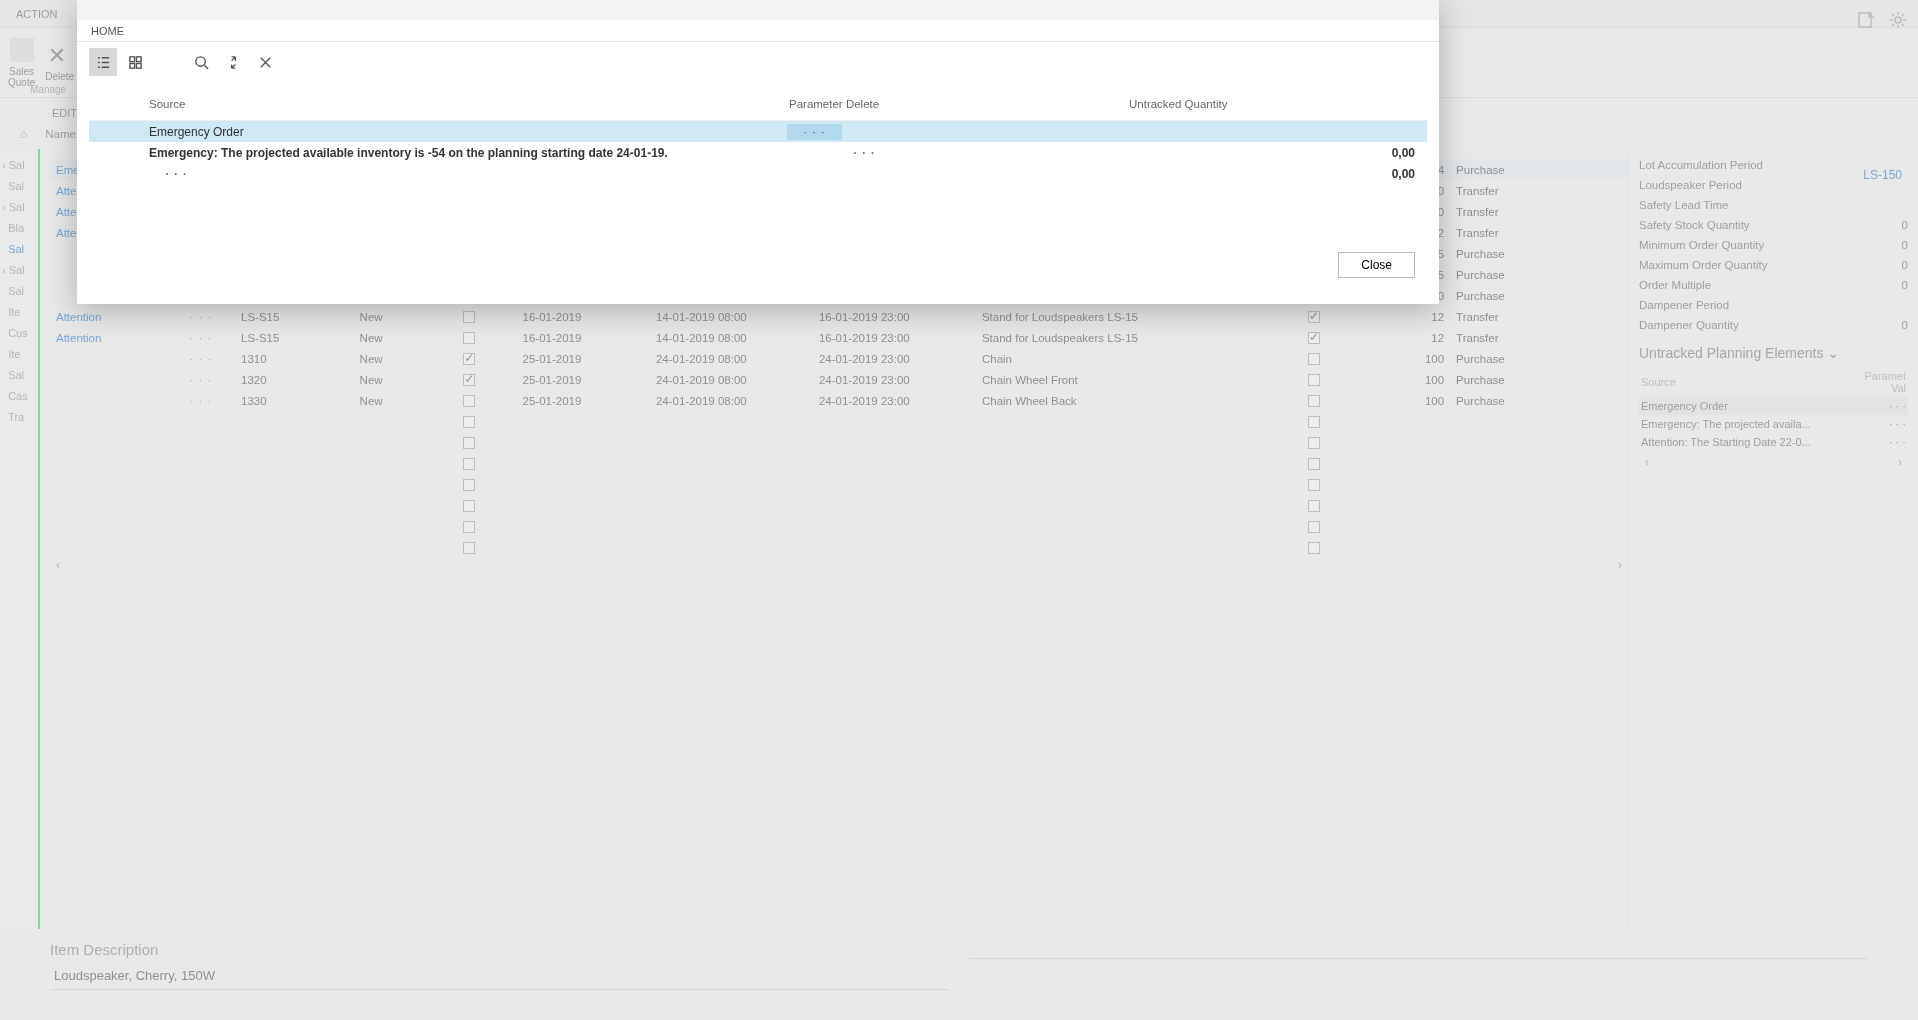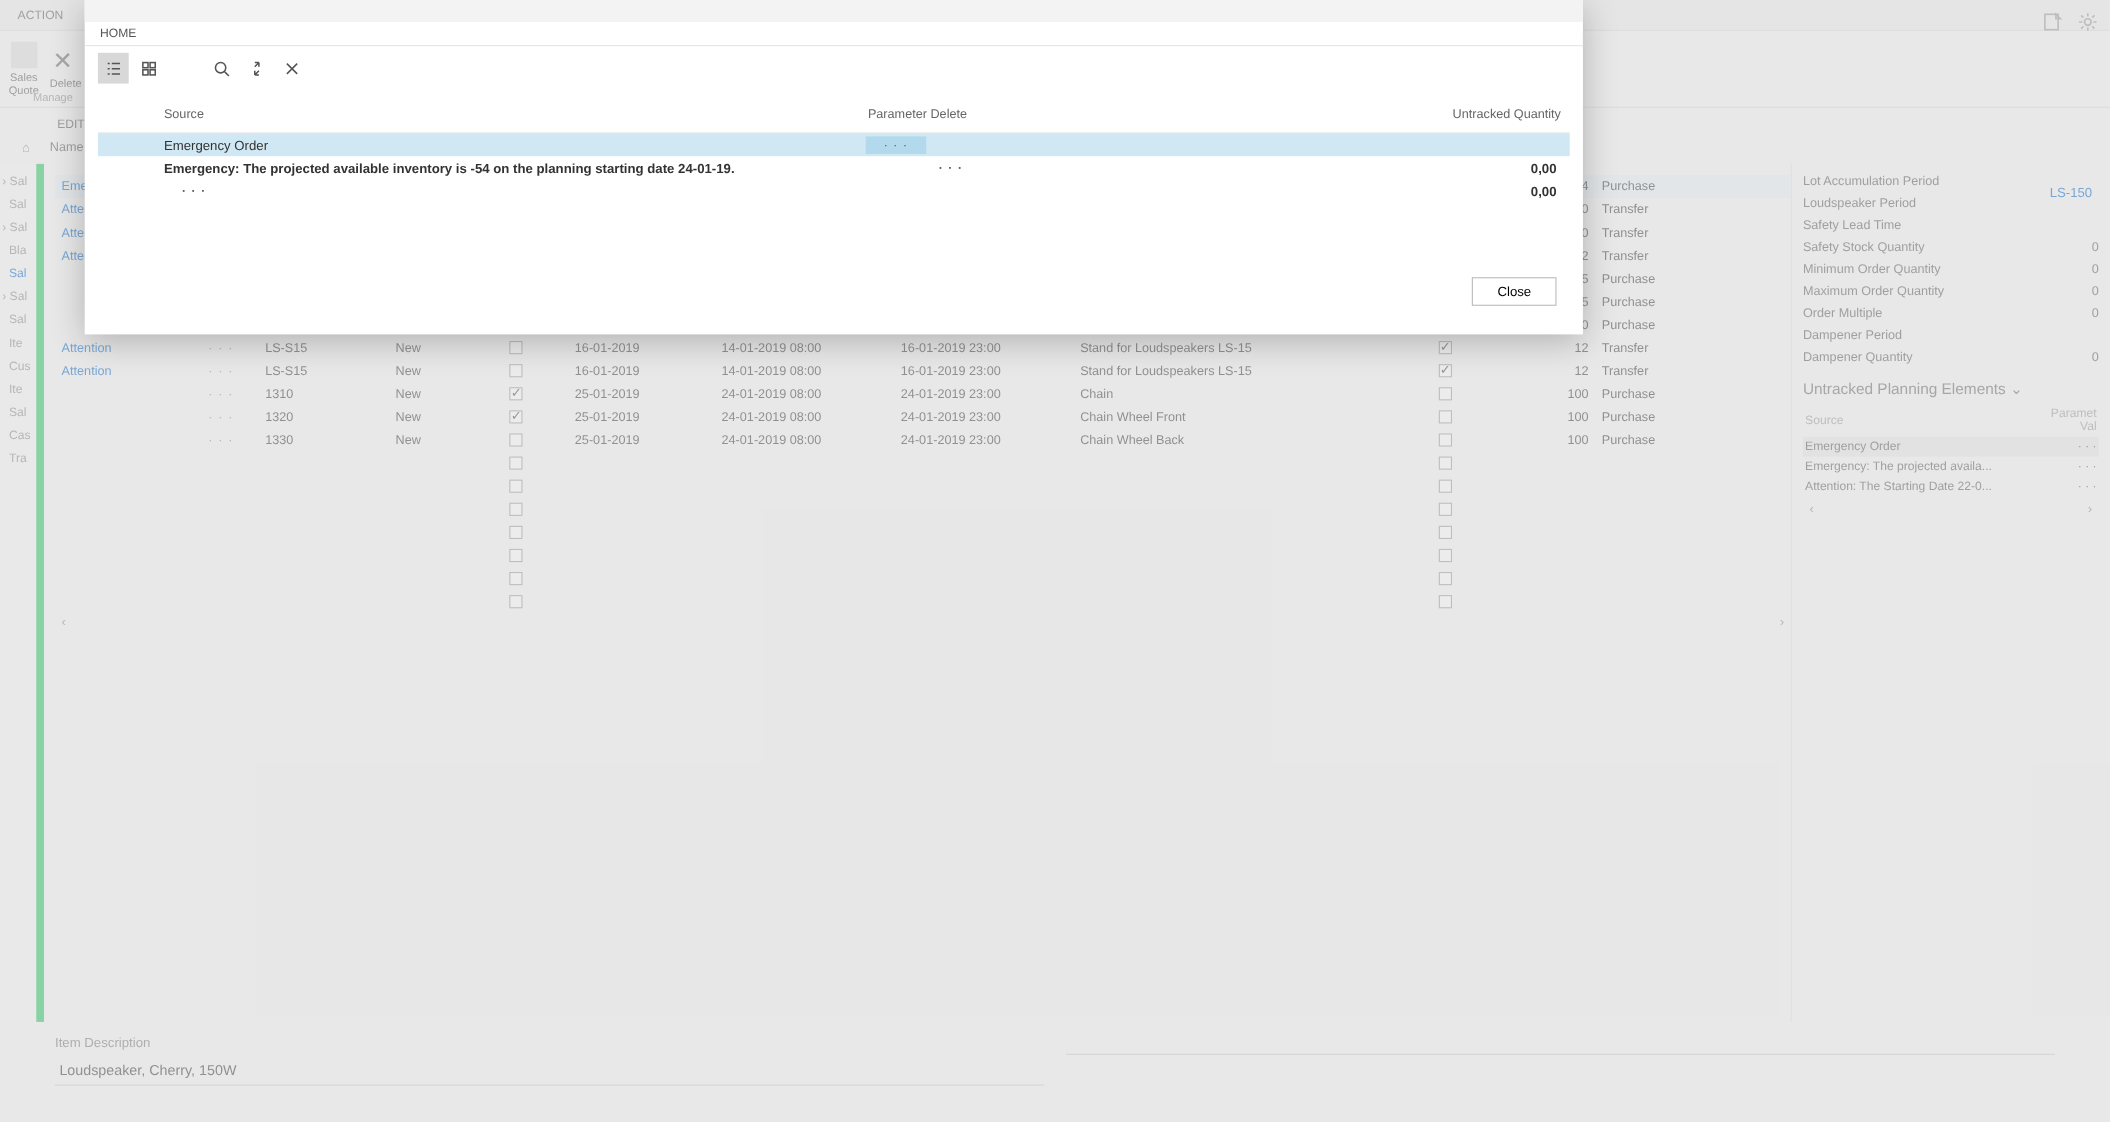--- a/index.html
+++ b/index.html
@@ -6,57 +6,57 @@
 body { width: 1918px; height: 1020px; background: #f5f5f5; position: relative; overflow: hidden; font-size: 12px; color: #333; }
 
 
 .bg-page { position: absolute; inset: 0; }
 .bg-tabs { display: flex; height: 28px; background: #f0f0f0; border-bottom: 1px solid #ddd; font-size: 11px; align-items: center; padding-left: 6px; }
 .bg-tabs span { padding: 0 10px; color: #555; }
 .bg-ribbon { display: flex; height: 70px; padding: 4px 8px; gap: 10px; border-bottom: 1px solid #ddd; align-items: center; }
 .bg-ribbon-item { display: flex; flex-direction: column; align-items: center; font-size: 10px; color: #555; gap: 4px; }
 .bg-ribbon-item .ico { width: 24px; height: 24px; background: #ddd; }
 .bg-grid { display: flex; height: 780px; }
-.bg-sidebar { width: 40px; background: #f8f8f8; border-right: 7px solid #22c55e; }
+.bg-sidebar { width: 40px; background: #f8f8f8; border-right: 2px solid #22c55e; }
 .bg-main { flex: 1; padding: 10px 0 0 10px; overflow: hidden; }
 .bg-table { width: 100%; font-size: 11.5px; border-collapse: collapse; }
 .bg-table td { padding: 3px 6px; height: 21px; white-space: nowrap; overflow: hidden; }
 .bg-table .link { color: #0066cc; }
 .bg-table .dots { color: #888; letter-spacing: 1px; }
 .chk { display: inline-block; width: 12px; height: 12px; border: 1px solid #999; background: #fff; vertical-align: middle; position: relative; }
 .chk.on::after { content: "✓"; position: absolute; top: -3px; left: 0; font-size: 12px; color: #444; }
 .bg-right { width: 290px; border-left: 1px solid #e5e5e5; padding: 6px 10px; font-size: 11.5px; color: #555; }
 .bg-right .row { display: flex; justify-content: space-between; padding: 4px 0; }
 .bg-right .sect { font-size: 14px; color: #666; margin: 10px 0 6px; }
 .bg-right .mini-row { display: flex; justify-content: space-between; padding: 3px 2px; font-size: 11px; align-items: center; }
 .bg-right .mini-row.sel { background: #e8e8e8; }
 .bg-bottom { display: flex; gap: 20px; padding: 12px 50px; }
 .bg-bottom .fld { flex: 1; }
-.bg-bottom .lbl { font-size: 12px; color: #777; margin-bottom: 4px; }
+.bg-bottom .lbl { font-size: 15px; color: #777; margin-bottom: 4px; }
 .bg-bottom .val { font-size: 13px; color: #333; padding: 6px 4px; border-bottom: 1px solid #ccc; min-height: 18px; }
 .bg-scroll { display: flex; justify-content: space-between; padding: 0 6px; color: #888; font-size: 12px; }
 
 
 .scrim { position: absolute; inset: 0; background: rgba(220,220,220,0.55); }
 
 
 .modal { position: absolute; left: 77px; top: 0; width: 1362px; background: #fff; box-shadow: 0 6px 30px rgba(0,0,0,0.25); }
 .modal-top { height: 20px; background: #f3f3f3; }
 .modal-tab { height: 22px; padding-left: 14px; font-size: 11px; color: #555; display: flex; align-items: center; border-bottom: 1px solid #e5e5e5; }
 .modal-header { display: flex; align-items: center; height: 40px; padding: 0 12px; }
 .modal-title { font-size: 15px; color: #333; flex: 1; }
 .modal-tools { display: flex; gap: 4px; align-items: center; }
 .tool-btn { width: 28px; height: 28px; display: flex; align-items: center; justify-content: center; cursor: pointer; color: #555; }
 .tool-btn.active { background: #d8d8d8; }
 .tool-btn svg { width: 15px; height: 15px; stroke: #555; fill: none; stroke-width: 1.5; }
 .modal-body { padding: 10px 12px 14px; }
 .col-headers { display: flex; padding: 6px 0 10px 60px; font-size: 11.5px; color: #666; }
 .col-src { flex: 0 0 640px; }
 .col-pv { flex: 0 0 340px; text-align: left; }
-.col-uq { flex: 1; text-align: right; padding-right: 8px; }
+.col-uq { flex: 1; padding-right: 8px; }
 .data-rows { border-top: 1px solid #eee; }
 .data-row { display: flex; align-items: center; height: 21px; padding-left: 60px; padding-right: 8px; font-size: 12px; }
 .data-row.sel { background: #cfe8f3; }
 .data-row .src { flex: 0 0 640px; }
 .data-row .pv { flex: 0 0 55px; text-align: center; color: #555; font-size: 11px; letter-spacing: 1px; position: relative; }
 .data-row.sel .pv { background: #b3d9ed; margin-left: -2px; padding: 2px 0; }
 .data-row .uq { flex: 1; text-align: right; padding-right: 4px; }
 .data-row.bold { font-weight: 600; gap: 48px; }
 .modal-close-area { display: flex; justify-content: flex-end; padding: 8px 12px 12px; }
 .close-btn { border: 1px solid #bbb; background: #fff; padding: 5px 22px; font-size: 12px; cursor: pointer; }

